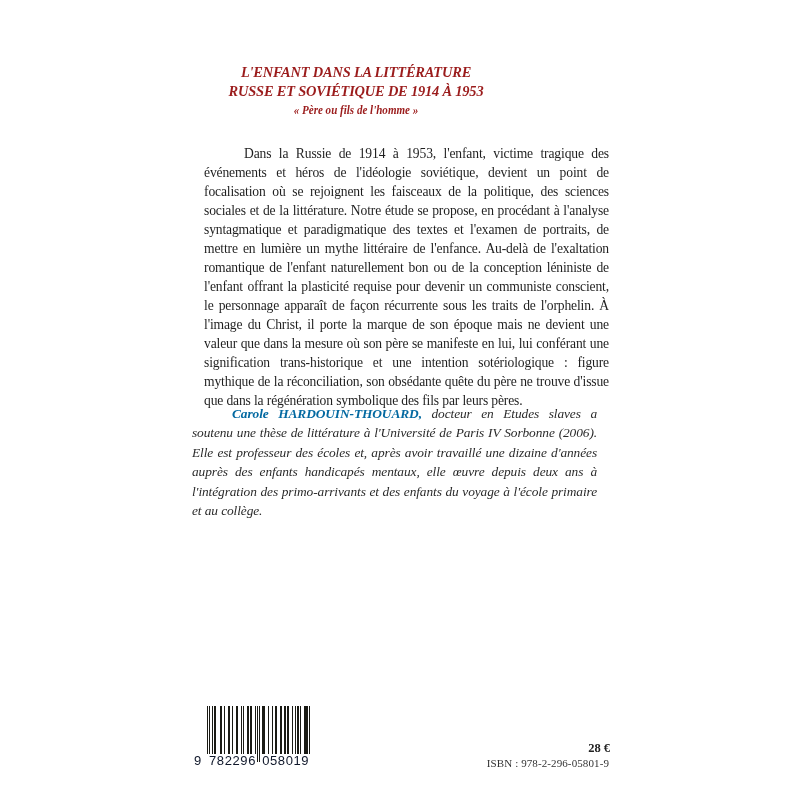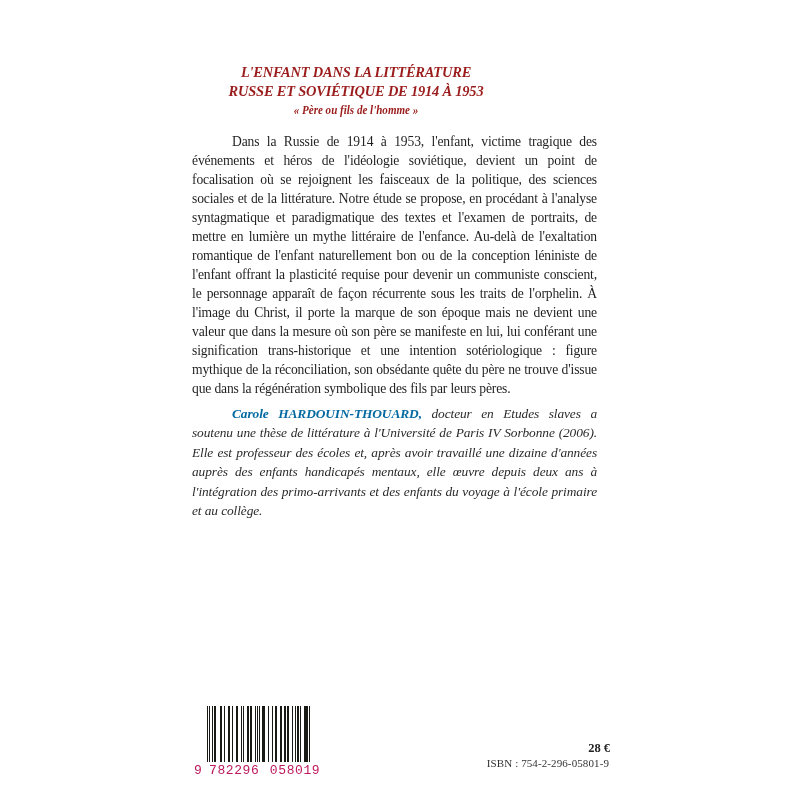--- a/index.html
+++ b/index.html
@@ -47,21 +47,21 @@
     .summary {
       position: absolute;
       left: 192px;
       top: 132px;
       width: 405px;
       font-size: 13.6px;
       line-height: 19px;
       text-align: justify;
       text-indent: 40px;
       color: #1f1f1f;
-      margin: 0;
+      margin: 12px;
       letter-spacing: -0.15px;
     }
     .author-bio {
       position: absolute;
       left: 192px;
       top: 404px;
       width: 405px;
       font-size: 13.4px;
       line-height: 19.4px;
       font-style: italic;
@@ -91,26 +91,26 @@
       display: flex;
       align-items: stretch;
     }
     .barcode-bars span {
       display: block;
       height: 100%;
     }
     .barcode-digits {
       position: absolute;
       left: 0;
-      top: 60px;
+      top: 50px;
       width: 130px;
-      font-family: Liberation Mono, monospace;
+      font-family: Liberation Sans, sans-serif;
       font-size: 13px;
       line-height: 14px;
-      color: #be185d;
+      color: #0f172a;
       letter-spacing: 0.6px;
       white-space: pre;
     }
     .barcode-digits .lead {
       display: inline-block;
       width: 14px;
       background: #fff;
     }
     .barcode-digits .group {
       display: inline-block;
@@ -208,15 +208,15 @@
         <span style="width: 3.15px; background: rgb(255, 255, 255);"></span>
         <span style="width: 2.1px; background: rgb(26, 26, 20);"></span>
         <span style="width: 1.05px; background: rgb(26, 26, 20);"></span>
         <span style="width: 1.05px; background: rgb(255, 255, 255);"></span>
         <span style="width: 1.05px; background: rgb(26, 26, 20);"></span>
       </div>
     <div class="barcode-digits"><span class="lead">9</span><span class="group">782296</span> <span class="group">058019</span></div>
   </div>
 
   <div class="price">28 €</div>
-  <div class="isbn">ISBN : 754-2-296-05801-9</div>
+  <div class="isbn">ISBN : 978-2-296-05801-9</div>
 
 </div>
 
 </body></html>

